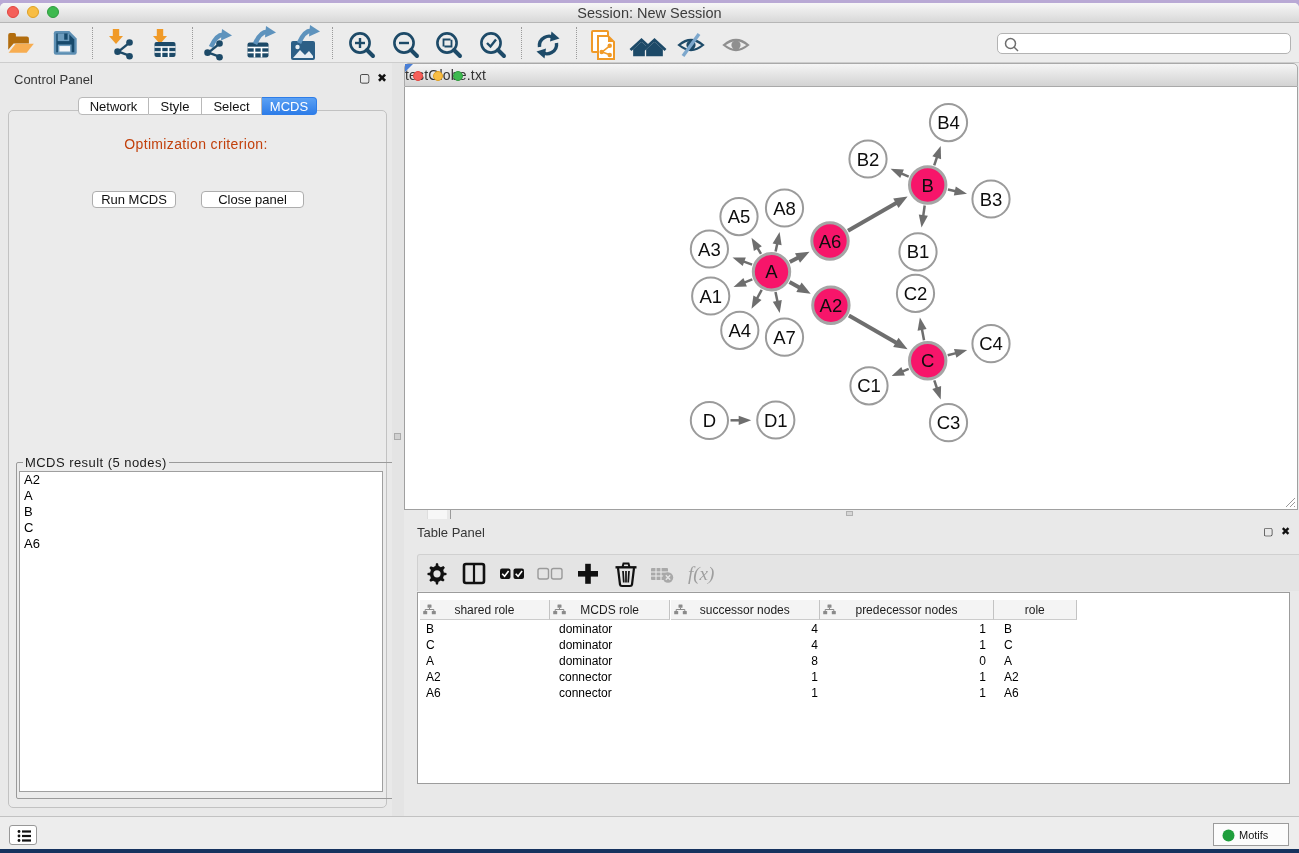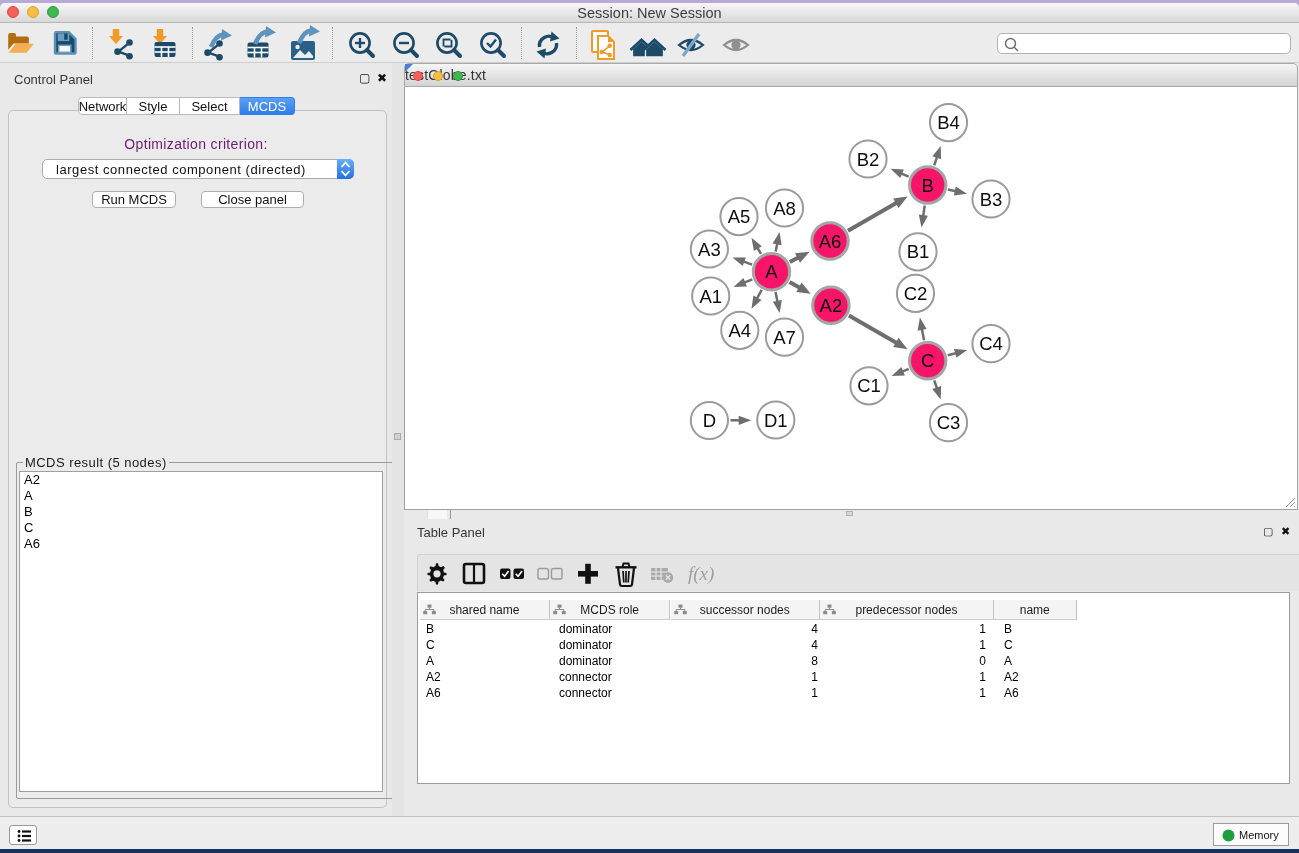--- a/index.html
+++ b/index.html
@@ -17,21 +17,21 @@
 
 #cpanel { left:0; top:63px; width:392px; height:753px; background:#e9e9e9; }
 #cpanel .ptitle { position:absolute; left:14px; top:9px; font-size:13px; color:#363636; }
 .winbtns { position:absolute; font-size:12px; color:#111; }
 .tabs { position:absolute; display:flex; height:18px; font-size:13px; z-index:5; }
 .tab { background:#fff; border:1px solid #b9b9b9; border-left:none; color:#111; display:flex; align-items:center; justify-content:center; }
 .tab.first { border-left:1px solid #b9b9b9; border-radius:4px 0 0 4px; }
 .tab.last { border-radius:0 4px 4px 0; }
 .tab.sel { background:linear-gradient(#5ba1f4,#2e7de8); border-color:#2e7de8; color:#fff; }
 #cbox { position:absolute; left:8px; top:47px; width:379px; height:698px; background:#ebebeb; border:1px solid #c2c2c2; border-radius:5px; }
-#optlabel { position:absolute; left:0; top:73px; width:100%; text-align:center; font-size:14px; letter-spacing:0.35px; color:#701a75; }
+#optlabel { position:absolute; left:0; top:73px; width:100%; text-align:center; font-size:14px; letter-spacing:0.35px; color:#c2410c; }
 #dropdown { position:absolute; left:42px; top:96px; width:312px; height:20px; background:#fff; border:1px solid #ababab; border-radius:5px; font-size:13px; color:#111; }
 #dropdown .dtext { position:absolute; left:13px; top:0; line-height:19px; letter-spacing:0.55px; }
 #dropdown .stepper { position:absolute; right:-1px; top:-1px; width:17px; height:20px; background:linear-gradient(#6aaef7,#2071e4); border-radius:0 5px 5px 0; }
 .btn { position:absolute; height:17px; background:#fff; border:1px solid #adadad; border-radius:4px; font-size:13px; color:#111; text-align:center; line-height:16px; }
 #fieldset { position:absolute; left:16px; top:399px; width:435px; height:337px; border:1px solid #9a9a9a; border-radius:2px; }
 #fieldset .legend { position:absolute; left:6px; top:-8px; background:#ebebeb; padding:0 2px; font-size:13px; letter-spacing:0.45px; color:#1a1a1a; }
 #fieldset .list { position:absolute; left:2px; top:8px; width:364px; height:321px; background:#fff; border:1px solid #9f9f9f; font-size:13px; color:#000; }
 #fieldset .list div { padding-left:4px; height:16px; line-height:16px; }
 #fieldset .sbar { position:absolute; right:3px; top:9px; width:20px; height:319px; background:#f7f7f7; border-left:1px solid #dedede; }
 
@@ -172,34 +172,27 @@
         <line x1="11" y1="11" x2="15" y2="15" stroke="#6e6e6e" stroke-width="1.5"></line>
       </svg>
   </div>
 </div>
 
 <div class="abs" id="cpanel">
   <div class="ptitle">Control Panel</div>
   <div class="winbtns" style="left:359px; top:8px;">▢</div>
   <div class="winbtns" style="left:377px; top:8px;">✖</div>
   <div class="tabs" style="left:78px; top:34px;">
-    <div class="tab first" style="width:49px">Network</div>
+    <div class="tab first" style="width:71px">Network</div>
     <div class="tab" style="width:53px">Style</div>
     <div class="tab" style="width:60px">Select</div>
     <div class="tab sel last" style="width:55px">MCDS</div>
   </div>
   <div id="cbox"></div>
   <div id="optlabel">Optimization criterion:</div>
-  <div id="dropdown">
-    <div class="dtext">largest connected component (directed)</div>
-    <div class="stepper"><svg width="17" height="20" viewBox="0 0 17 20">
-          <path d="M4.5 8 L8.5 3.6 L12.5 8" fill="none" stroke="#fff" stroke-width="1.8"></path>
-          <path d="M4.5 12 L8.5 16.4 L12.5 12" fill="none" stroke="#fff" stroke-width="1.8"></path>
-        </svg></div>
-  </div>
   <div class="btn" style="left:92px; top:128px; width:84px;">Run MCDS</div>
   <div class="btn" style="left:201px; top:128px; width:103px;">Close panel</div>
   <div id="fieldset">
     <div class="legend">MCDS result (5 nodes)</div>
     <div class="list">
         <div>A2</div>
         <div>A</div>
         <div>B</div>
         <div>C</div>
         <div>A6</div>
@@ -354,21 +347,21 @@
   <div id="ttable">
 <div class="hcell" style="left:2px;width:129.8px;">
         <svg width="13" height="11" viewBox="0 0 13 11" style="position:absolute;left:3px;top:4px">
           <g fill="#8b8b8b">
             <rect x="4.5" y="0.5" width="4" height="3.2" rx="0.5"></rect>
             <rect x="0.2" y="7" width="4" height="3.2" rx="0.5"></rect>
             <rect x="8.8" y="7" width="4" height="3.2" rx="0.5"></rect>
             <path d="M6.5 3.7 L6.5 5.5 M2.2 7 L2.2 5.5 L10.8 5.5 L10.8 7" fill="none" stroke="#8b8b8b" stroke-width="1"></path>
           </g>
         </svg>
-        <span>shared name</span>
+        <span>shared role</span>
       </div>
 <div class="hcell" style="left:131.8px;width:120.7px;">
         <svg width="13" height="11" viewBox="0 0 13 11" style="position:absolute;left:3px;top:4px">
           <g fill="#8b8b8b">
             <rect x="4.5" y="0.5" width="4" height="3.2" rx="0.5"></rect>
             <rect x="0.2" y="7" width="4" height="3.2" rx="0.5"></rect>
             <rect x="8.8" y="7" width="4" height="3.2" rx="0.5"></rect>
             <path d="M6.5 3.7 L6.5 5.5 M2.2 7 L2.2 5.5 L10.8 5.5 L10.8 7" fill="none" stroke="#8b8b8b" stroke-width="1"></path>
           </g>
         </svg>
@@ -390,21 +383,21 @@
           <g fill="#8b8b8b">
             <rect x="4.5" y="0.5" width="4" height="3.2" rx="0.5"></rect>
             <rect x="0.2" y="7" width="4" height="3.2" rx="0.5"></rect>
             <rect x="8.8" y="7" width="4" height="3.2" rx="0.5"></rect>
             <path d="M6.5 3.7 L6.5 5.5 M2.2 7 L2.2 5.5 L10.8 5.5 L10.8 7" fill="none" stroke="#8b8b8b" stroke-width="1"></path>
           </g>
         </svg>
         <span>predecessor nodes</span>
       </div>
 <div class="hcell" style="left:576px;width:82.5px;">
-        <span>name</span>
+        <span>role</span>
       </div>
 <div class="trow" style="left:8px;top:28px;">B</div>
 <div class="trow" style="left:141px;top:28px;">dominator</div>
 <div class="trow" style="left:250px;top:28px;width:150px;text-align:right;">4</div>
 <div class="trow" style="left:402px;top:28px;width:166px;text-align:right;">1</div>
 <div class="trow" style="left:586px;top:28px;">B</div>
 <div class="trow" style="left:8px;top:44px;">C</div>
 <div class="trow" style="left:141px;top:44px;">dominator</div>
 <div class="trow" style="left:250px;top:44px;width:150px;text-align:right;">4</div>
 <div class="trow" style="left:402px;top:44px;width:166px;text-align:right;">1</div>
@@ -435,16 +428,16 @@
           <circle cx="9" cy="14.5" r="1.4"></circle>
           <rect x="12" y="4.4" width="9" height="2.2"></rect>
           <rect x="12" y="8.9" width="9" height="2.2"></rect>
           <rect x="12" y="13.4" width="9" height="2.2"></rect>
         </g>
       </svg></div>
   <div id="membox">
       <svg width="13" height="13" style="position:absolute;left:8px;top:5px">
         <circle cx="6.5" cy="6.5" r="6" fill="#1f9e3c"></circle>
       </svg>
-      <span style="position:absolute;left:25px;top:5px;">Memory</span>
+      <span style="position:absolute;left:25px;top:5px;">Motifs</span>
     </div>
 </div>
 <div class="abs" id="desktop-bottom"></div>
 
 </body></html>

